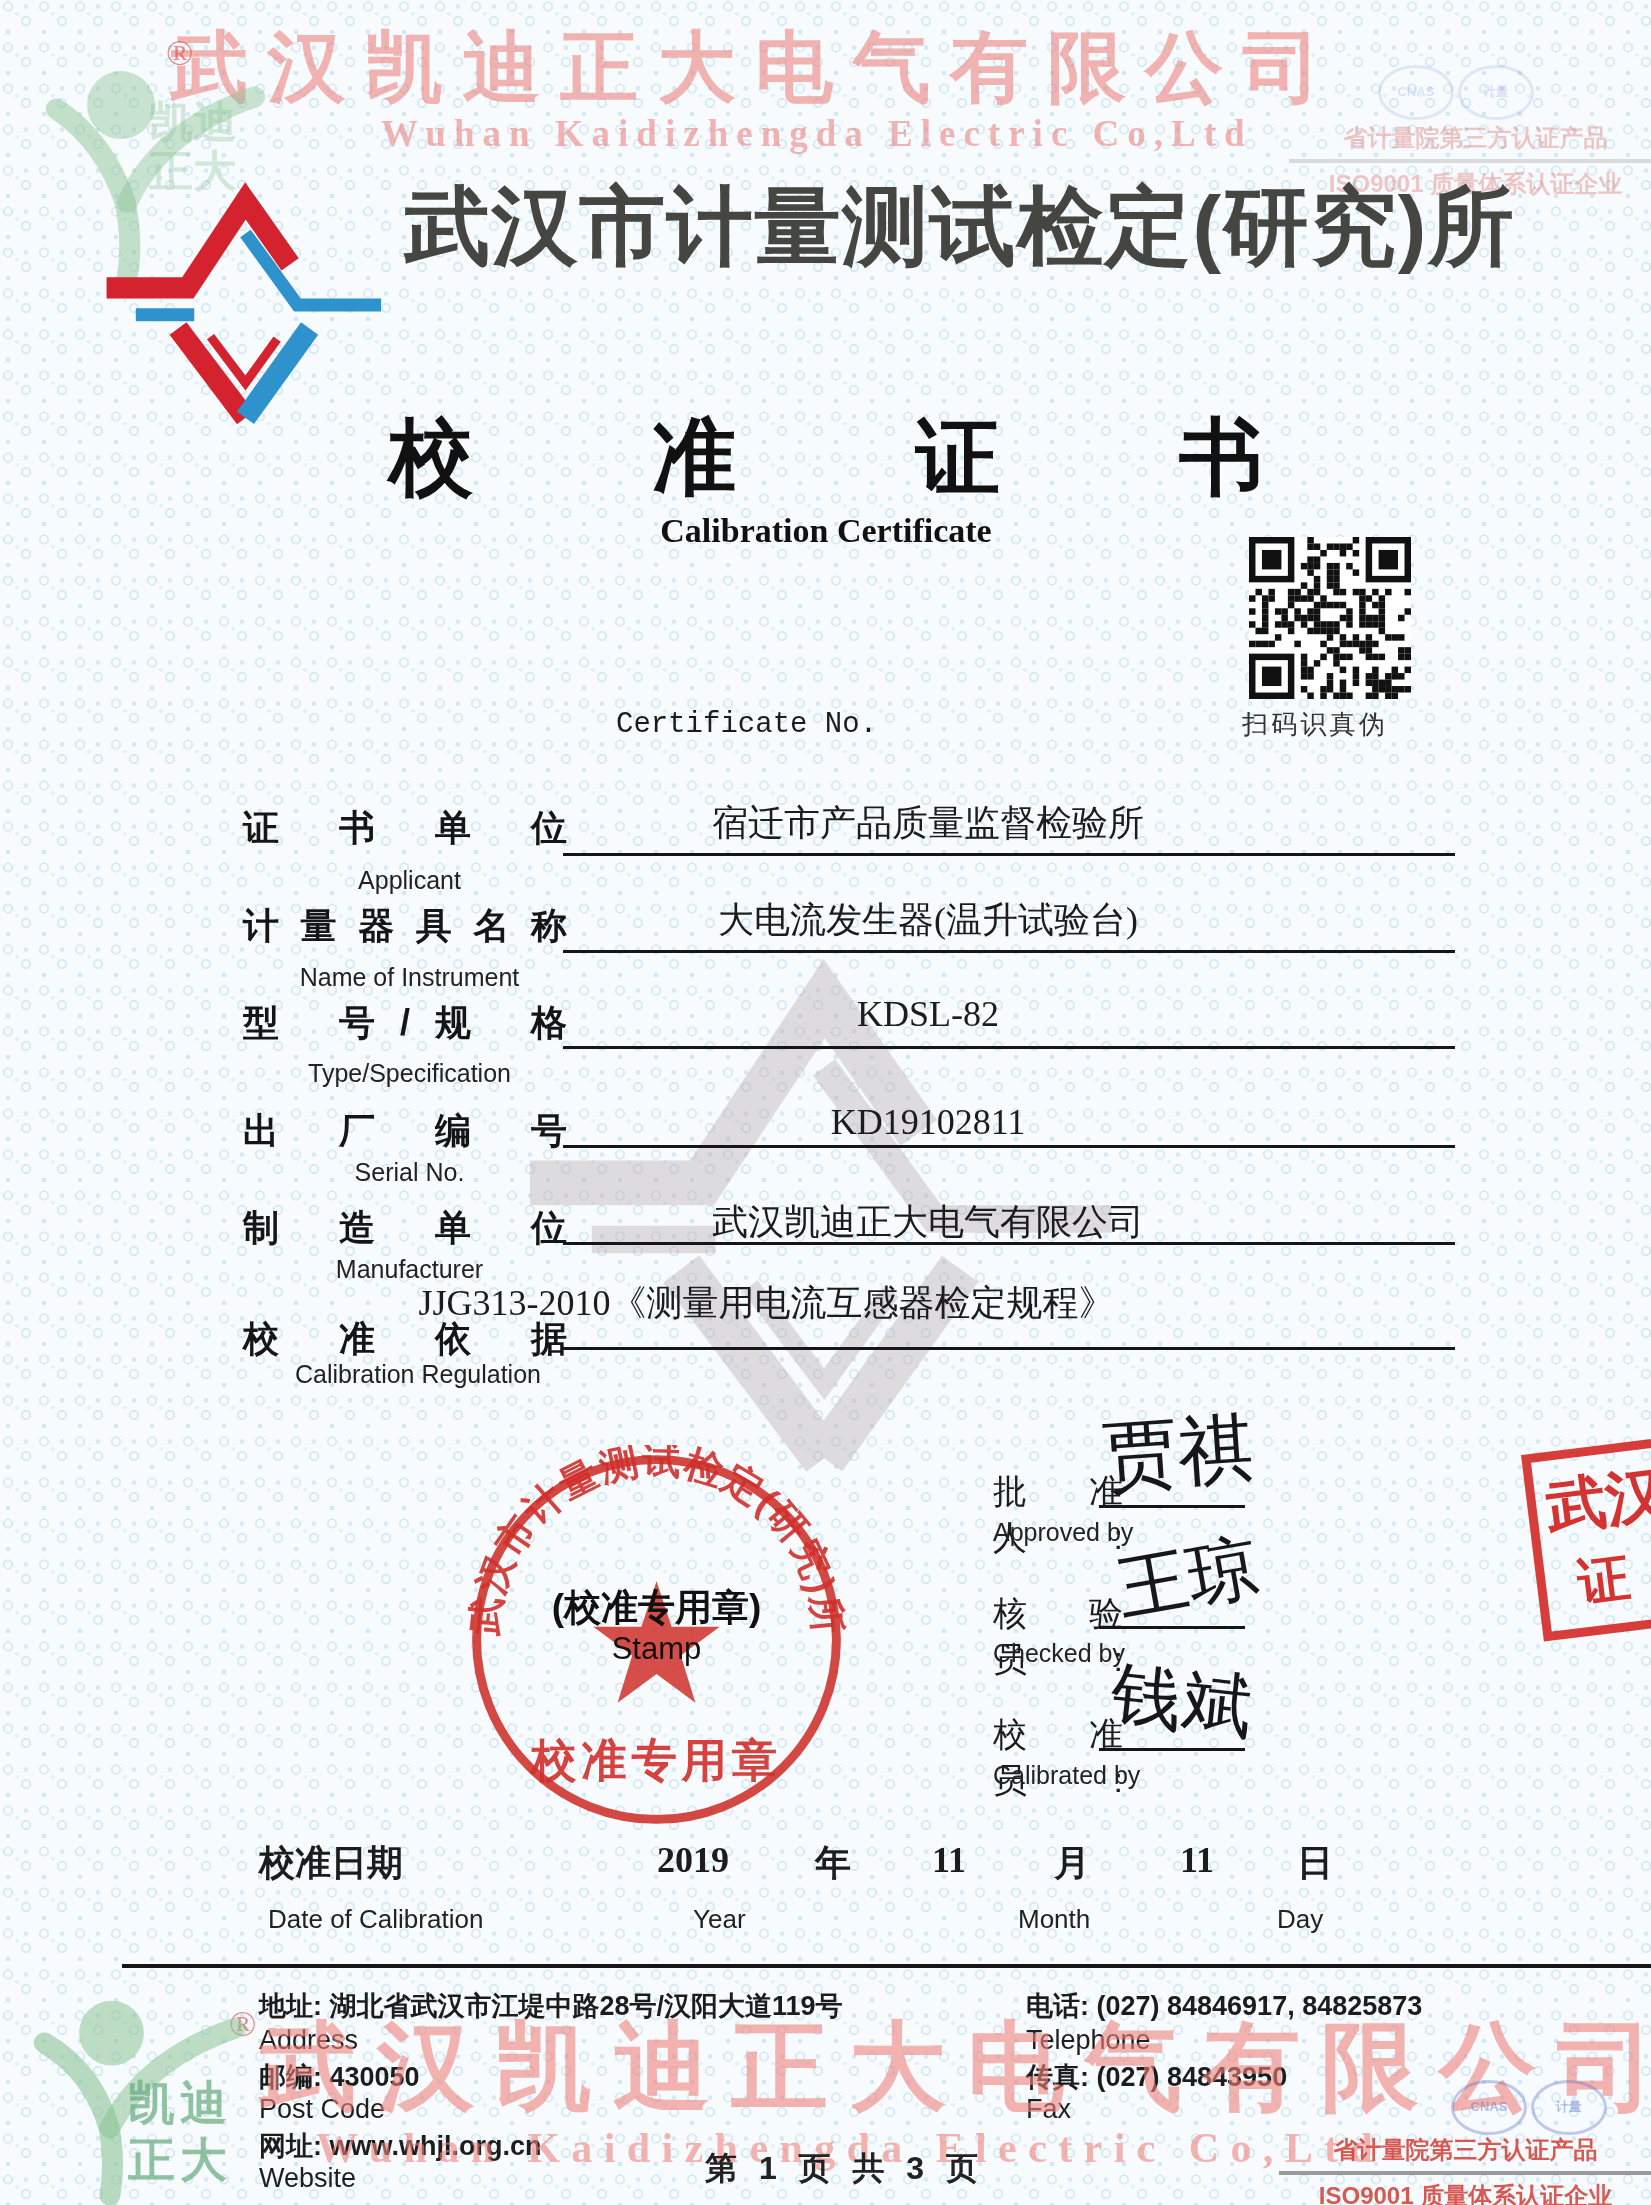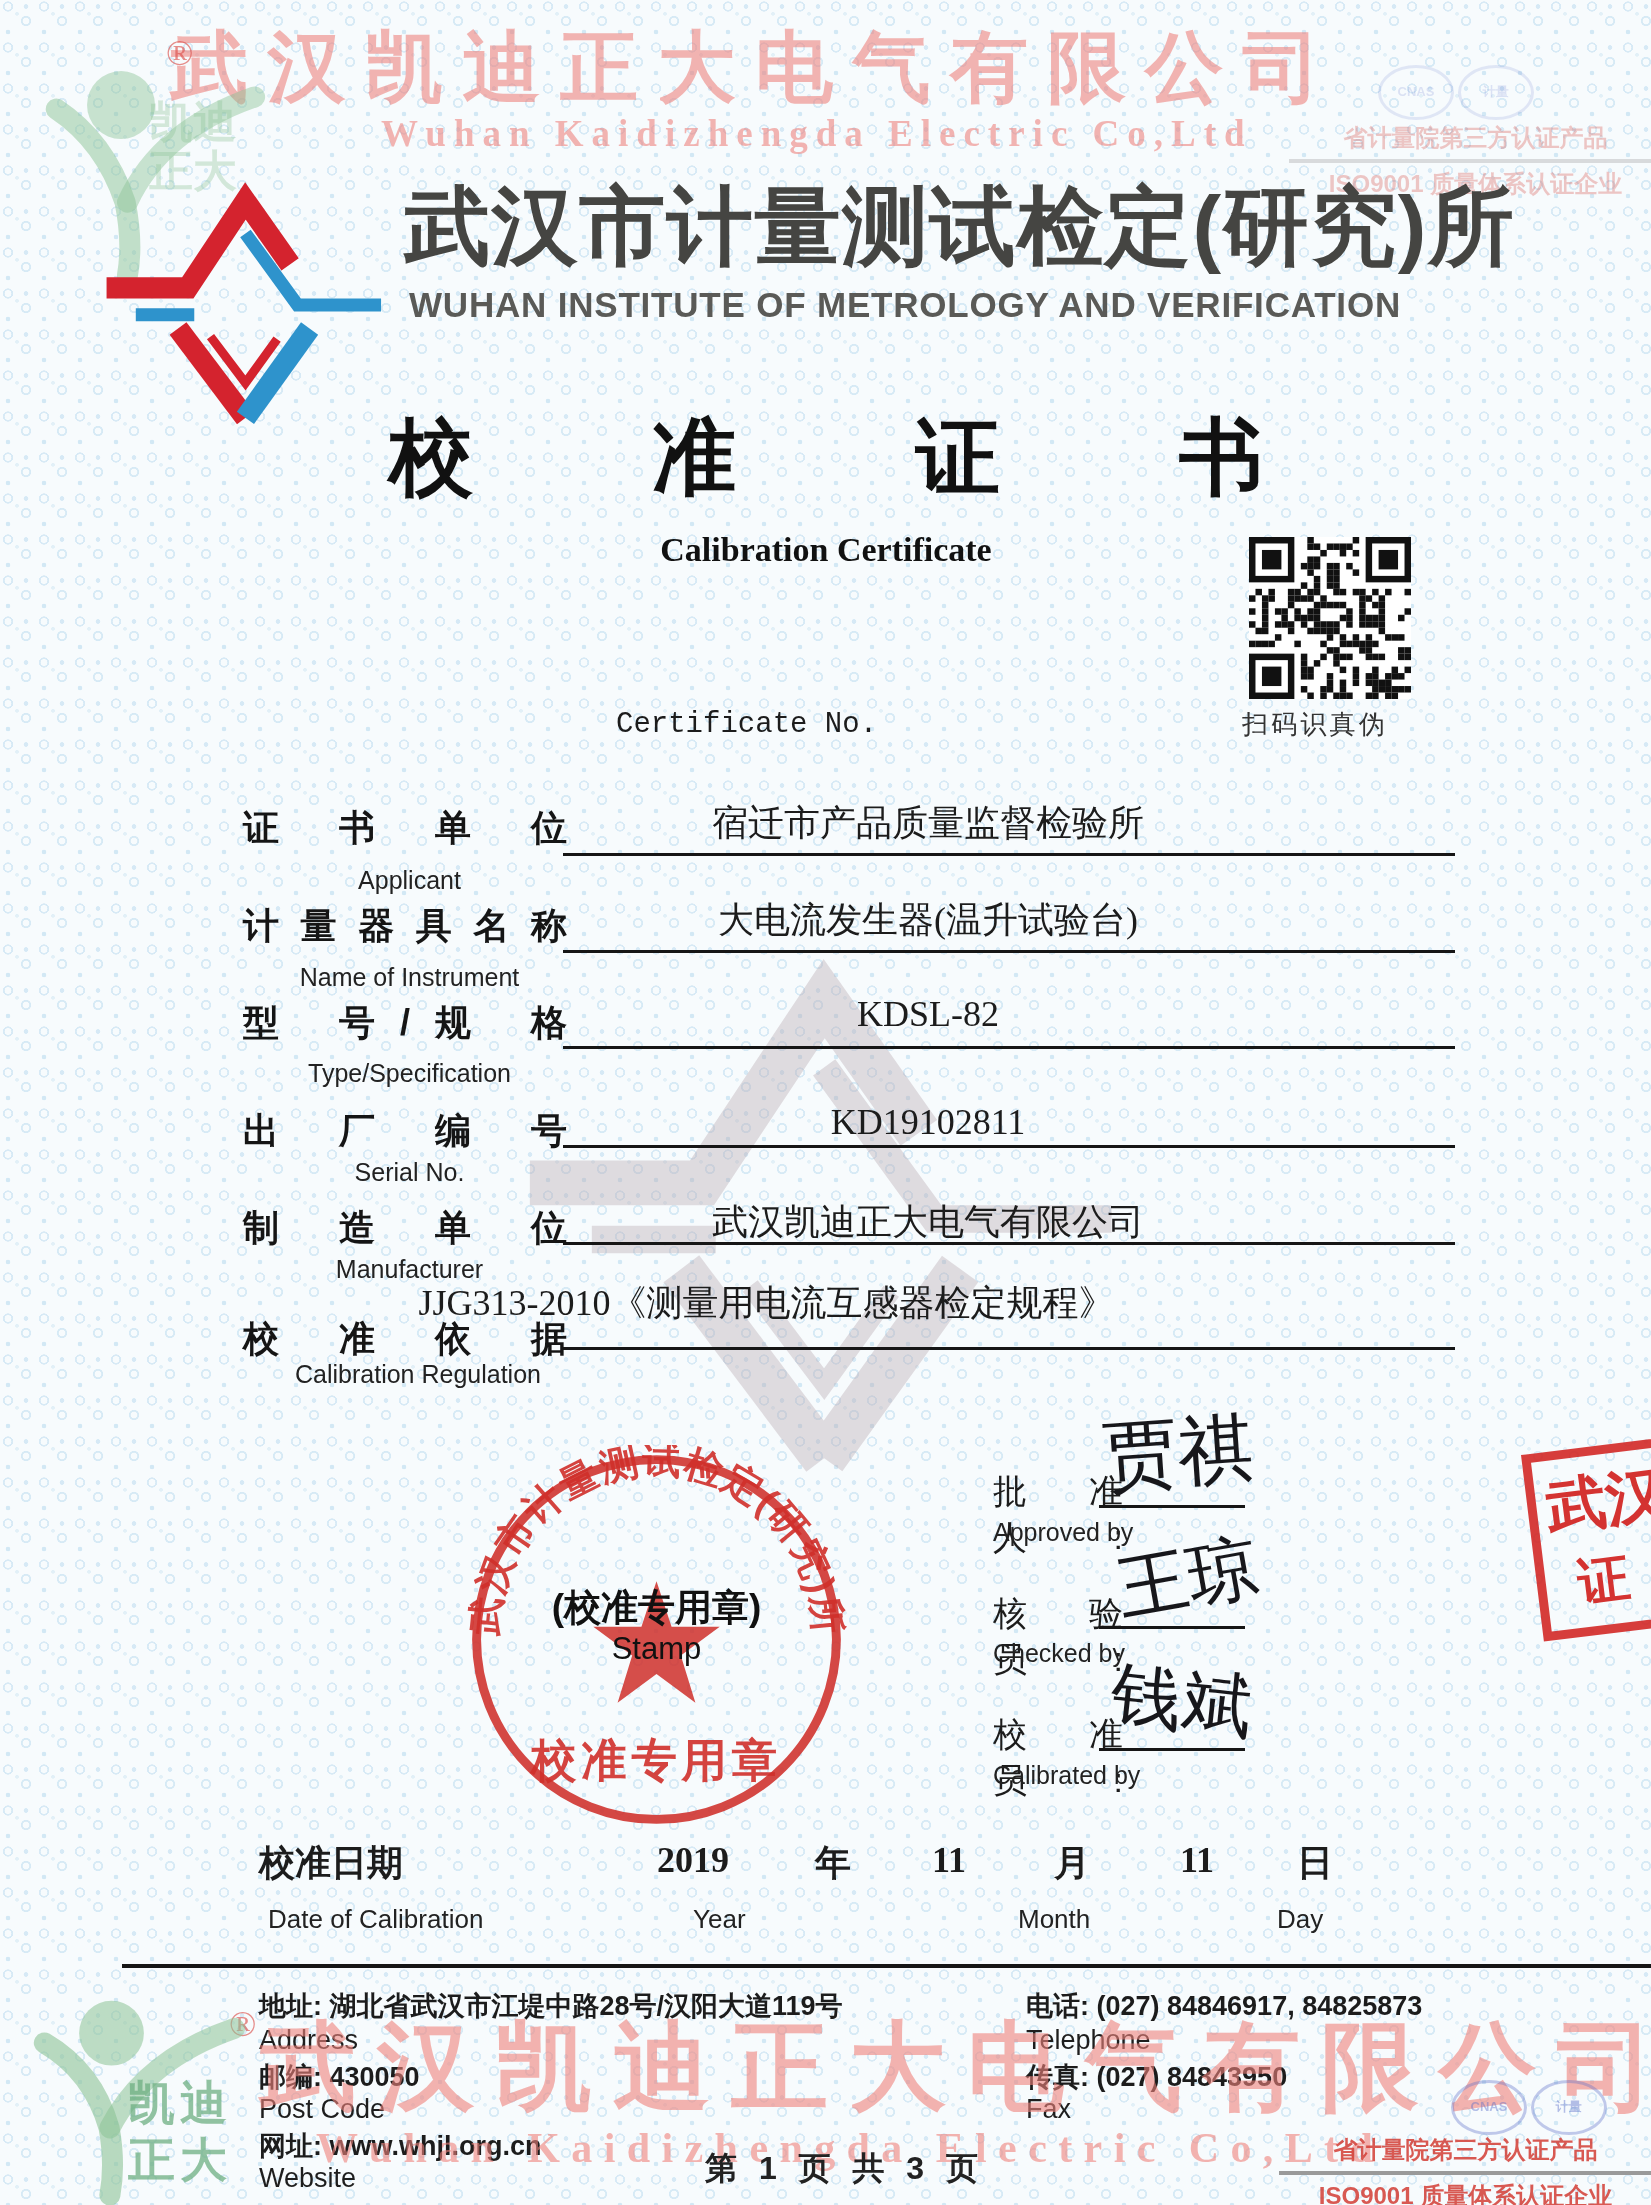--- a/index.html
+++ b/index.html
@@ -19,21 +19,21 @@
   
   .wm-pink{color:rgba(236,120,114,.55);font-weight:bold;white-space:nowrap;}
   .wm-top-cn{left:170px;top:16px;font-size:78px;letter-spacing:19.5px;}
   .wm-top-en{left:381px;top:112px;font-size:37px;letter-spacing:8px;font-family:"Liberation Serif",serif;}
   .wm-bot-cn{left:259px;top:2003px;font-size:97px;letter-spacing:21px;color:rgba(238,130,124,.6);}
   .wm-bot-en{left:316px;top:2124px;font-size:42px;letter-spacing:11.4px;font-family:"Liberation Serif",serif;color:rgba(238,130,124,.6);}
   
   .inst-cn{left:404px;top:169px;font-size:86px;font-weight:bold;color:#454542;letter-spacing:1.6px;white-space:nowrap;}
   .inst-en{left:409px;top:285px;font-size:35px;font-weight:bold;color:#5a5a57;letter-spacing:0.8px;white-space:nowrap;}
   .title-cn{left:0;top:401px;width:1652px;text-align:center;font-size:84px;font-weight:bold;letter-spacing:78px;text-indent:78px;color:#111;}
-  .title-en{left:0;top:512px;width:1652px;text-align:center;font-size:34px;font-weight:bold;font-family:"Liberation Serif",serif;color:#111;margin-top:19px;}
+  .title-en{left:0;top:512px;width:1652px;text-align:center;font-size:34px;font-weight:bold;font-family:"Liberation Serif",serif;color:#111;}
   .certno{left:615px;top:618px;font-size:37px;font-weight:bold;white-space:nowrap;}
   .certno-en{left:616px;top:708px;font-size:29px;font-family:Liberation Mono, monospace;}
   .qr-caption{left:1242px;top:707px;width:178px;font-size:26px;letter-spacing:3.2px;color:#333;}
   
   .f-label{font-size:36px;font-weight:bold;width:324px;text-align:justify;text-align-last:justify;color:#151515;white-space:nowrap;display:inline-block;}
   .f-value{font-size:36px;font-family:"Liberation Serif",serif;text-align:center;width:730px;left:563px;white-space:nowrap;}
   .f-line{left:563px;width:892px;border-bottom:3.2px solid #161616;height:0;}
   .f-en{font-size:25px;color:#222;width:357px;text-align:center;left:231px;}
   .lab-x{left:243px;}
   
@@ -95,21 +95,20 @@
 
   <svg class="abs" style="left:93px;top:162px;" width="300" height="268" viewBox="0 0 360 330">
     <path d="M12 155 H112 L183 48 L238 126" stroke="#d4232e" stroke-width="26" fill="none"></path>
     <path d="M48 188 H120 M183 88 L247 176 H350" stroke="#2e93cc" stroke-width="16" fill="none"></path>
     <path d="M100 205 L183 315" stroke="#d4232e" stroke-width="26" fill="none"></path>
     <path d="M183 315 L262 205" stroke="#2e93cc" stroke-width="26" fill="none"></path>
     <path d="M140 215 L183 272 L222 218" stroke="#d4232e" stroke-width="11" fill="none"></path>
   </svg>
 
   <div class="abs inst-cn nw">武汉市计量测试检定(研究)所</div>
-  <div class="abs inst-en nw">WUHAN INSTITUTE OF METROLOGY AND VERIFICATION</div>
 
   <svg class="abs" style="left:503px;top:916px;opacity:.38;" width="632" height="568" viewBox="0 0 360 330">
     <path d="M12 155 H112 L183 48 L238 126" stroke="#b7a8b0" stroke-width="26" fill="none"></path>
     <path d="M48 188 H120 M183 88 L247 176 H350" stroke="#b7a8b0" stroke-width="16" fill="none"></path>
     <path d="M100 205 L183 315" stroke="#b7a8b0" stroke-width="26" fill="none"></path>
     <path d="M183 315 L262 205" stroke="#b7a8b0" stroke-width="26" fill="none"></path>
     <path d="M140 215 L183 272 L222 218" stroke="#b7a8b0" stroke-width="11" fill="none"></path>
   </svg>
 
   <div class="abs title-cn">校 准 证 书</div>

